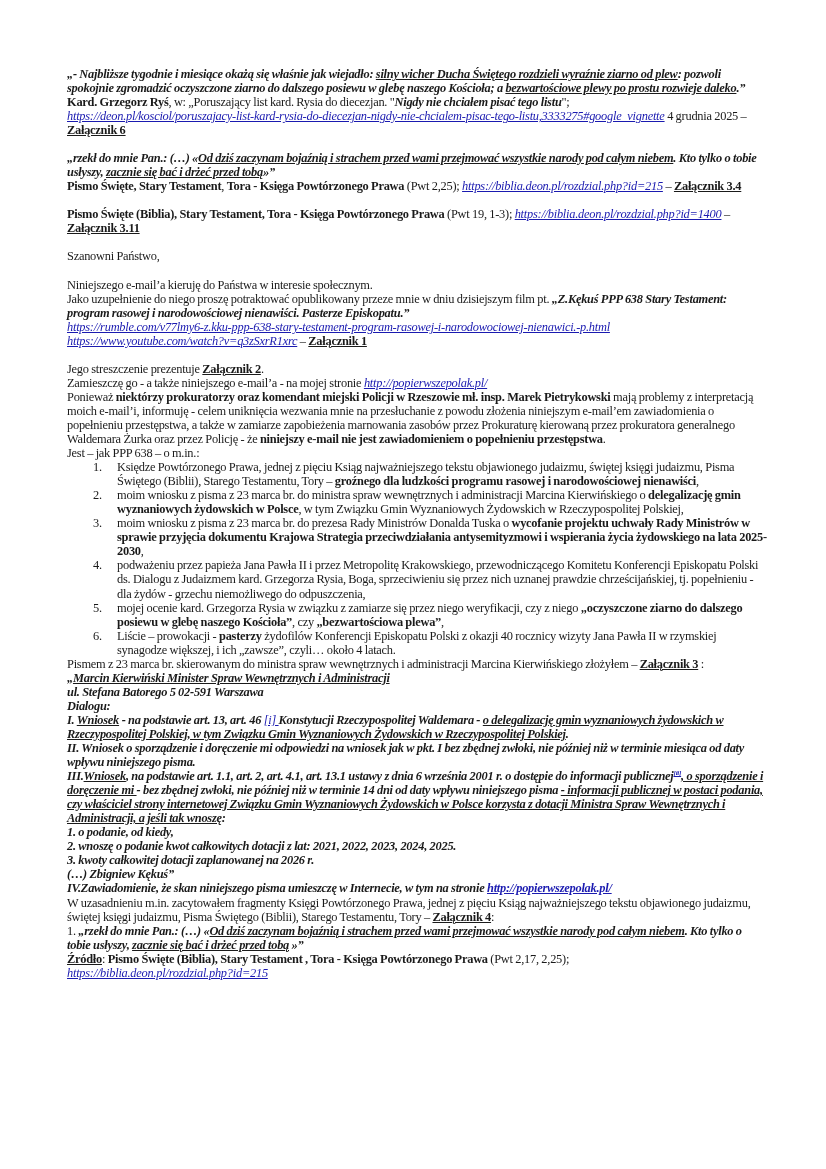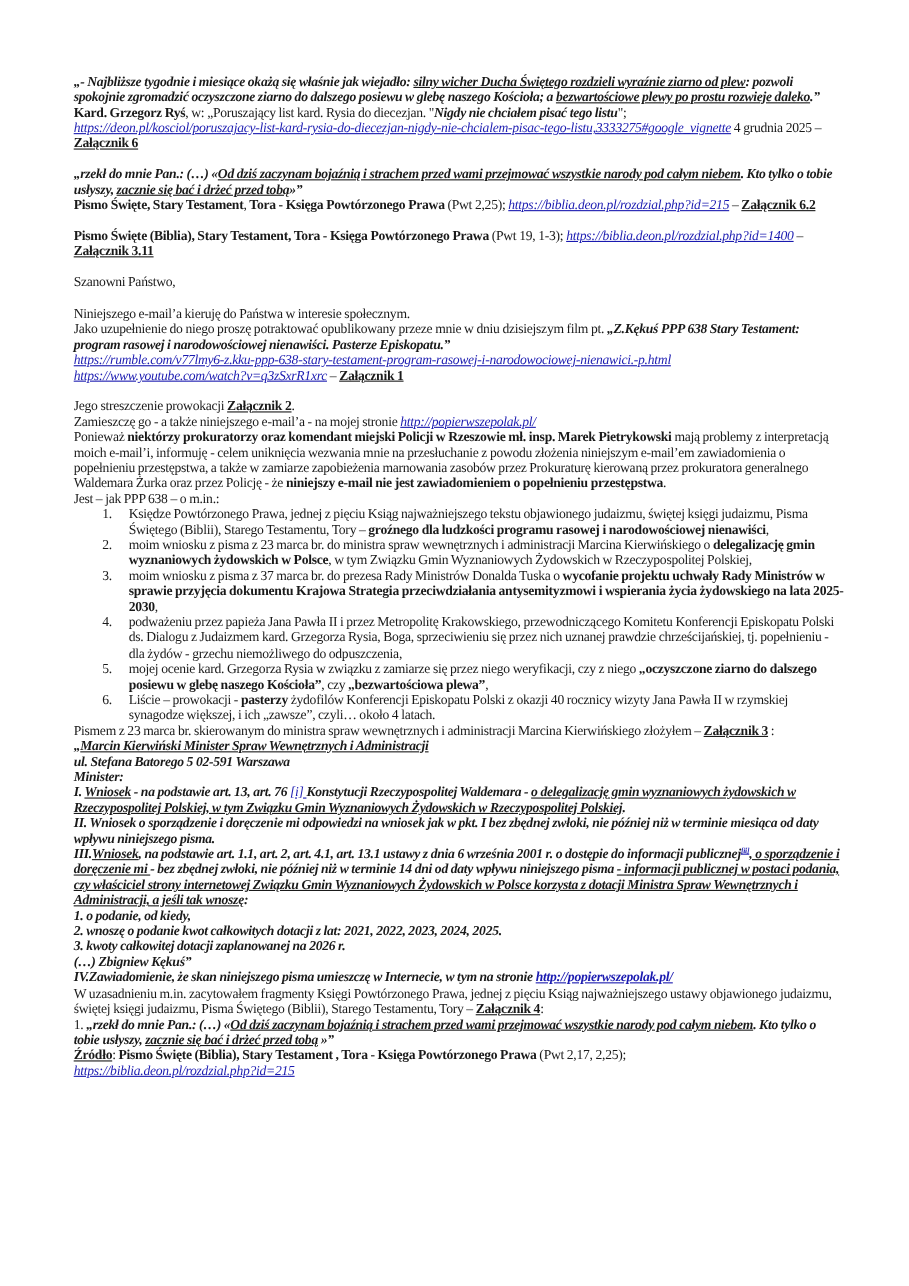--- a/index.html
+++ b/index.html
@@ -32,77 +32,77 @@
   <p>
     <span class="b">Kard. Grzegorz Ryś</span><span>, w: „Poruszający list kard. Rysia do diecezjan. "</span><span class="b i">Nigdy nie chciałem pisać tego listu</span><span>";</span><br>
     <a>https://deon.pl/kosciol/poruszajacy-list-kard-rysia-do-diecezjan-nigdy-nie-chcialem-pisac-tego-listu,3333275#google_vignette</a><span> 4 grudnia 2025  – </span><span class="b u">Załącznik 6</span>
   </p>
   <div class="gap"></div>
 
   <p class="b i">
     <span>„rzekł do mnie Pan.: (…) «</span><span class="u">Od dziś zaczynam bojaźnią i strachem przed wami przejmować wszystkie narody pod całym niebem</span><span>. Kto tylko o tobie usłyszy, </span><span class="u">zacznie się bać i drżeć przed tobą</span><span>»”</span>
   </p>
   <p>
-    <span class="b">Pismo Święte, Stary Testament</span><span>, </span><span class="b">Tora - Księga Powtórzonego Prawa</span><span> (Pwt 2,25);  </span><a>https://biblia.deon.pl/rozdzial.php?id=215</a><span> – </span><span class="b u">Załącznik 6.2</span>
+    <span class="b">Pismo Święte, Stary Testament</span><span>, </span><span class="b">Tora - Księga Powtórzonego Prawa</span><span> (Pwt 2,25);  </span><a>https://biblia.deon.pl/rozdzial.php?id=215</a><span> – </span><span class="b u">Załącznik 3.4</span>
   </p>
   <div class="gap"></div>
 
   <p>
     <span class="b">Pismo Święte (Biblia), Stary Testament, Tora - Księga Powtórzonego Prawa</span><span> (Pwt 19, 1-3);  </span><a>https://biblia.deon.pl/rozdzial.php?id=1400</a><span> – </span><span class="b u">Załącznik 3.11</span>
   </p>
   <div class="gap"></div>
 
   <p>Szanowni Państwo,</p>
   <div class="gap"></div>
 
   <p>Niniejszego e-mail’a kieruję do Państwa w interesie społecznym.</p>
   <p>
     <span>Jako uzupełnienie do niego proszę potraktować opublikowany przeze mnie w dniu dzisiejszym film pt. </span><span class="b i">„Z.Kękuś PPP 638 Stary Testament: program rasowej i narodowościowej nienawiści. Pasterze Episkopatu.”</span>
   </p>
   <p><a>https://rumble.com/v77lmy6-z.kku-ppp-638-stary-testament-program-rasowej-i-narodowociowej-nienawici.-p.html</a></p>
   <p><a>https://www.youtube.com/watch?v=q3zSxrR1xrc</a><span> – </span><span class="b u">Załącznik 1</span></p>
   <div class="gap"></div>
 
-  <p><span>Jego streszczenie prowokacji </span><span class="b u">Załącznik 2</span><span>.</span></p>
+  <p><span>Jego streszczenie prezentuje </span><span class="b u">Załącznik 2</span><span>.</span></p>
   <p><span>Zamieszczę go - a także niniejszego e-mail’a - na mojej stronie </span><a>http://popierwszepolak.pl/</a></p>
   <p>
     <span>Ponieważ </span><span class="b">niektórzy prokuratorzy oraz komendant miejski Policji w Rzeszowie mł. insp. Marek Pietrykowski</span><span> mają problemy z interpretacją moich e-mail’i, informuję - celem uniknięcia wezwania mnie na przesłuchanie z powodu złożenia niniejszym e-mail’em zawiadomienia o popełnieniu przestępstwa, a także w zamiarze zapobieżenia marnowania zasobów przez Prokuraturę kierowaną przez prokuratora generalnego Waldemara Żurka oraz przez Policję - że </span><span class="b">niniejszy e-mail nie jest zawiadomieniem o popełnieniu przestępstwa</span><span>.</span>
   </p>
   <p>Jest – jak PPP 638 – o m.in.:</p>
 
   <ol class="items">
     <li><span class="num">1.</span><span>Księdze Powtórzonego Prawa, jednej z pięciu Ksiąg najważniejszego tekstu objawionego judaizmu, świętej księgi judaizmu, Pisma Świętego (Biblii), Starego Testamentu, Tory – </span><span class="b">groźnego dla ludzkości programu rasowej i narodowościowej nienawiści</span><span>,</span></li>
     <li><span class="num">2.</span><span>moim wniosku z pisma z 23 marca br. do ministra spraw wewnętrznych i administracji Marcina Kierwińskiego o </span><span class="b">delegalizację gmin wyznaniowych żydowskich w Polsce</span><span>, w tym Związku Gmin Wyznaniowych Żydowskich w Rzeczypospolitej Polskiej,</span></li>
-    <li><span class="num">3.</span><span>moim wniosku z pisma z 37 marca br. do prezesa Rady Ministrów Donalda Tuska o </span><span class="b">wycofanie projektu uchwały Rady Ministrów w sprawie przyjęcia dokumentu Krajowa Strategia przeciwdziałania antysemityzmowi i wspierania życia żydowskiego na lata 2025-2030</span><span>,</span></li>
+    <li><span class="num">3.</span><span>moim wniosku z pisma z 23 marca br. do prezesa Rady Ministrów Donalda Tuska o </span><span class="b">wycofanie projektu uchwały Rady Ministrów w sprawie przyjęcia dokumentu Krajowa Strategia przeciwdziałania antysemityzmowi i wspierania życia żydowskiego na lata 2025-2030</span><span>,</span></li>
     <li><span class="num">4.</span><span>podważeniu przez papieża Jana Pawła II i przez Metropolitę Krakowskiego, przewodniczącego Komitetu Konferencji Episkopatu Polski ds. Dialogu z Judaizmem kard. Grzegorza Rysia, Boga, sprzeciwieniu się przez nich uznanej prawdzie chrześcijańskiej, tj. popełnieniu - dla żydów - grzechu niemożliwego do odpuszczenia,</span></li>
     <li><span class="num">5.</span><span>mojej ocenie kard. Grzegorza Rysia w związku z zamiarze się przez niego weryfikacji, czy z niego </span><span class="b">„oczyszczone ziarno do dalszego posiewu w glebę naszego Kościoła”</span><span>, czy </span><span class="b">„bezwartościowa plewa”</span><span>,</span></li>
     <li><span class="num">6.</span><span>Liście – prowokacji - </span><span class="b">pasterzy</span><span> żydofilów Konferencji Episkopatu Polski z okazji 40 rocznicy wizyty Jana Pawła II w rzymskiej synagodze większej, i ich „zawsze”, czyli… około 4 latach.</span></li>
   </ol>
 
   <p><span>Pismem z 23 marca br. skierowanym do ministra spraw wewnętrznych i administracji Marcina Kierwińskiego złożyłem – </span><span class="b u">Załącznik 3</span><span> :</span></p>
 
   <div class="b i">
     <p><span>„</span><span class="u">Marcin Kierwiński Minister Spraw Wewnętrznych i Administracji</span></p>
     <p>ul. Stefana Batorego 5 02-591 Warszawa</p>
-    <p>Minister:</p>
+    <p>Dialogu:</p>
     <p>
-      <span>I. </span><span class="u">Wniosek</span><span> - na podstawie art. 13, art. 76 </span><a class="link" style="font-weight:normal;">[i] </a><span>Konstytucji Rzeczypospolitej Waldemara - </span><span class="u">o delegalizację gmin wyznaniowych żydowskich w Rzeczypospolitej Polskiej, w tym Związku Gmin Wyznaniowych Żydowskich w Rzeczypospolitej Polskiej</span><span>.</span>
+      <span>I. </span><span class="u">Wniosek</span><span> - na podstawie art. 13, art. 46 </span><a class="link" style="font-weight:normal;">[i] </a><span>Konstytucji Rzeczypospolitej Waldemara - </span><span class="u">o delegalizację gmin wyznaniowych żydowskich w Rzeczypospolitej Polskiej, w tym Związku Gmin Wyznaniowych Żydowskich w Rzeczypospolitej Polskiej</span><span>.</span>
     </p>
     <p>II. Wniosek o sporządzenie i doręczenie mi odpowiedzi na wniosek jak w pkt. I bez zbędnej zwłoki, nie później niż w terminie miesiąca od daty wpływu niniejszego pisma.</p>
     <p>
       <span>III.</span><span class="u">Wniosek</span><span>, na podstawie art. 1.1, art. 2, art. 4.1, art. 13.1 ustawy z dnia 6 września 2001 r. o dostępie do informacji publicznej</span><sup><a>[ii]</a></sup><span class="u">, o sporządzenie i doręczenie mi </span><span>- bez zbędnej zwłoki, nie później niż w terminie 14 dni od daty wpływu niniejszego pisma </span><span class="u">- informacji publicznej w postaci podania, czy właściciel strony internetowej Związku Gmin Wyznaniowych Żydowskich w Polsce korzysta z dotacji Ministra Spraw Wewnętrznych i Administracji, a jeśli tak wnoszę</span><span>:</span>
     </p>
     <p>1. o podanie, od kiedy,</p>
     <p>2. wnoszę o podanie kwot całkowitych dotacji z lat: 2021, 2022, 2023, 2024, 2025.</p>
     <p>3. kwoty całkowitej dotacji zaplanowanej na 2026 r.</p>
     <p>(…) Zbigniew Kękuś”</p>
     <p><span>IV.Zawiadomienie, że skan niniejszego pisma umieszczę w Internecie, w tym na stronie </span><a>http://popierwszepolak.pl/</a></p>
   </div>
 
-  <p><span>W uzasadnieniu m.in. zacytowałem fragmenty Księgi Powtórzonego Prawa, jednej z pięciu Ksiąg najważniejszego ustawy objawionego judaizmu, świętej księgi judaizmu, Pisma Świętego (Biblii), Starego Testamentu, Tory – </span><span class="b u">Załącznik 4</span><span>:</span></p>
+  <p><span>W uzasadnieniu m.in. zacytowałem fragmenty Księgi Powtórzonego Prawa, jednej z pięciu Ksiąg najważniejszego tekstu objawionego judaizmu, świętej księgi judaizmu, Pisma Świętego (Biblii), Starego Testamentu, Tory – </span><span class="b u">Załącznik 4</span><span>:</span></p>
   <p class="b i">
     <span style="font-weight:normal;font-style:normal;">1. </span><span>„rzekł do mnie Pan.: (…) «</span><span class="u">Od dziś zaczynam bojaźnią i strachem przed wami przejmować wszystkie narody pod całym niebem</span><span>. Kto tylko o tobie usłyszy, </span><span class="u">zacznie się bać i drżeć przed tobą</span><span> »”</span>
   </p>
   <p>
     <span class="b u">Źródło</span><span>: </span><span class="b">Pismo Święte (Biblia), Stary Testament , Tora - Księga Powtórzonego Prawa</span><span> (Pwt 2,17, 2,25);</span>
   </p>
   <p><a>https://biblia.deon.pl/rozdzial.php?id=215 </a></p>
 </div>
 
 </body></html>

